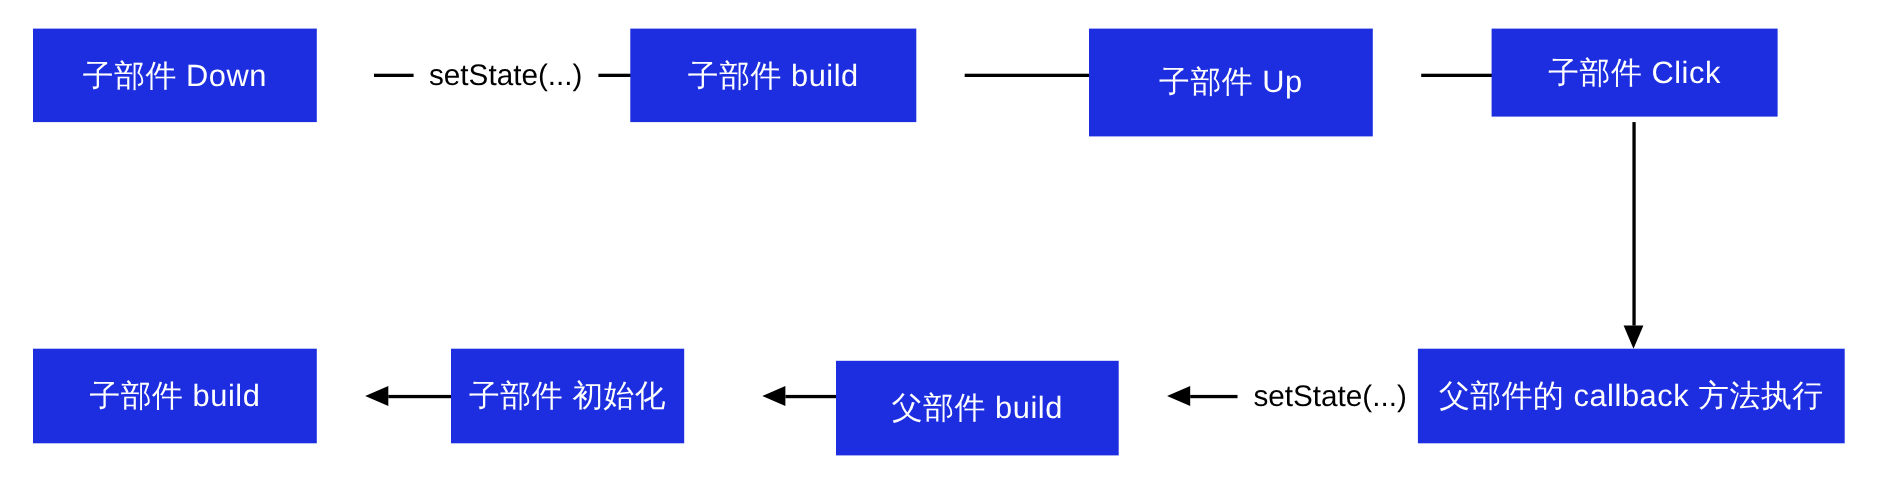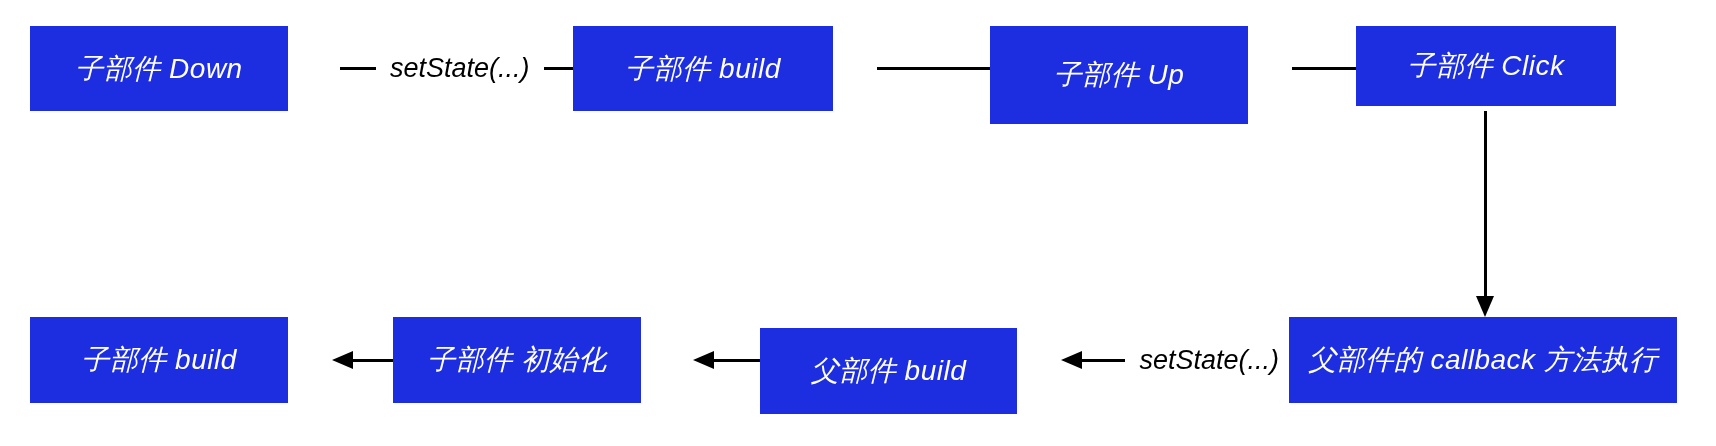--- a/index.html
+++ b/index.html
@@ -7,21 +7,20 @@
     padding: 0;
     background: #ffffff;
   }
   .canvas {
     position: relative;
     width: 1716px;
     height: 446px;
     background: var(--background, #ffffff);
     font-family: "Liberation Sans", "DejaVu Sans", sans-serif;
     overflow: hidden;
-    font-style: italic;
   }
   .node {
     position: absolute;
     background: var(--node-fill, #1c2ee0);
     color: var(--node-text, #ffffff);
     display: flex;
     align-items: center;
     justify-content: center;
     font-size: 28px;
     letter-spacing: 0.5px;
@@ -126,21 +125,21 @@
 
   <div class="node" style="left:30px; top:317px; width:258px; height:86px;">
     <span>子部件 build</span>
   </div>
 
   <div class="edge" style="left:288px; top:317px; width:105px; height:86px;">
     <div class="head-l"></div>
     <div class="hline grow"></div>
   </div>
 
-  <div class="node" style="left:393px; top:317px; width:248px; height:86px;">
+  <div class="node" style="left:410px; top:317px; width:212px; height:86px;">
     <span>子部件 初始化</span>
   </div>
 
   <div class="edge" style="left:649px; top:317px; width:111px; height:86px;">
     <div class="head-l"></div>
     <div class="hline grow"></div>
   </div>
 
   <div class="node" style="left:760px; top:317px; width:257px; height:86px;margin-top:11px;">
     <span>父部件 build</span>

